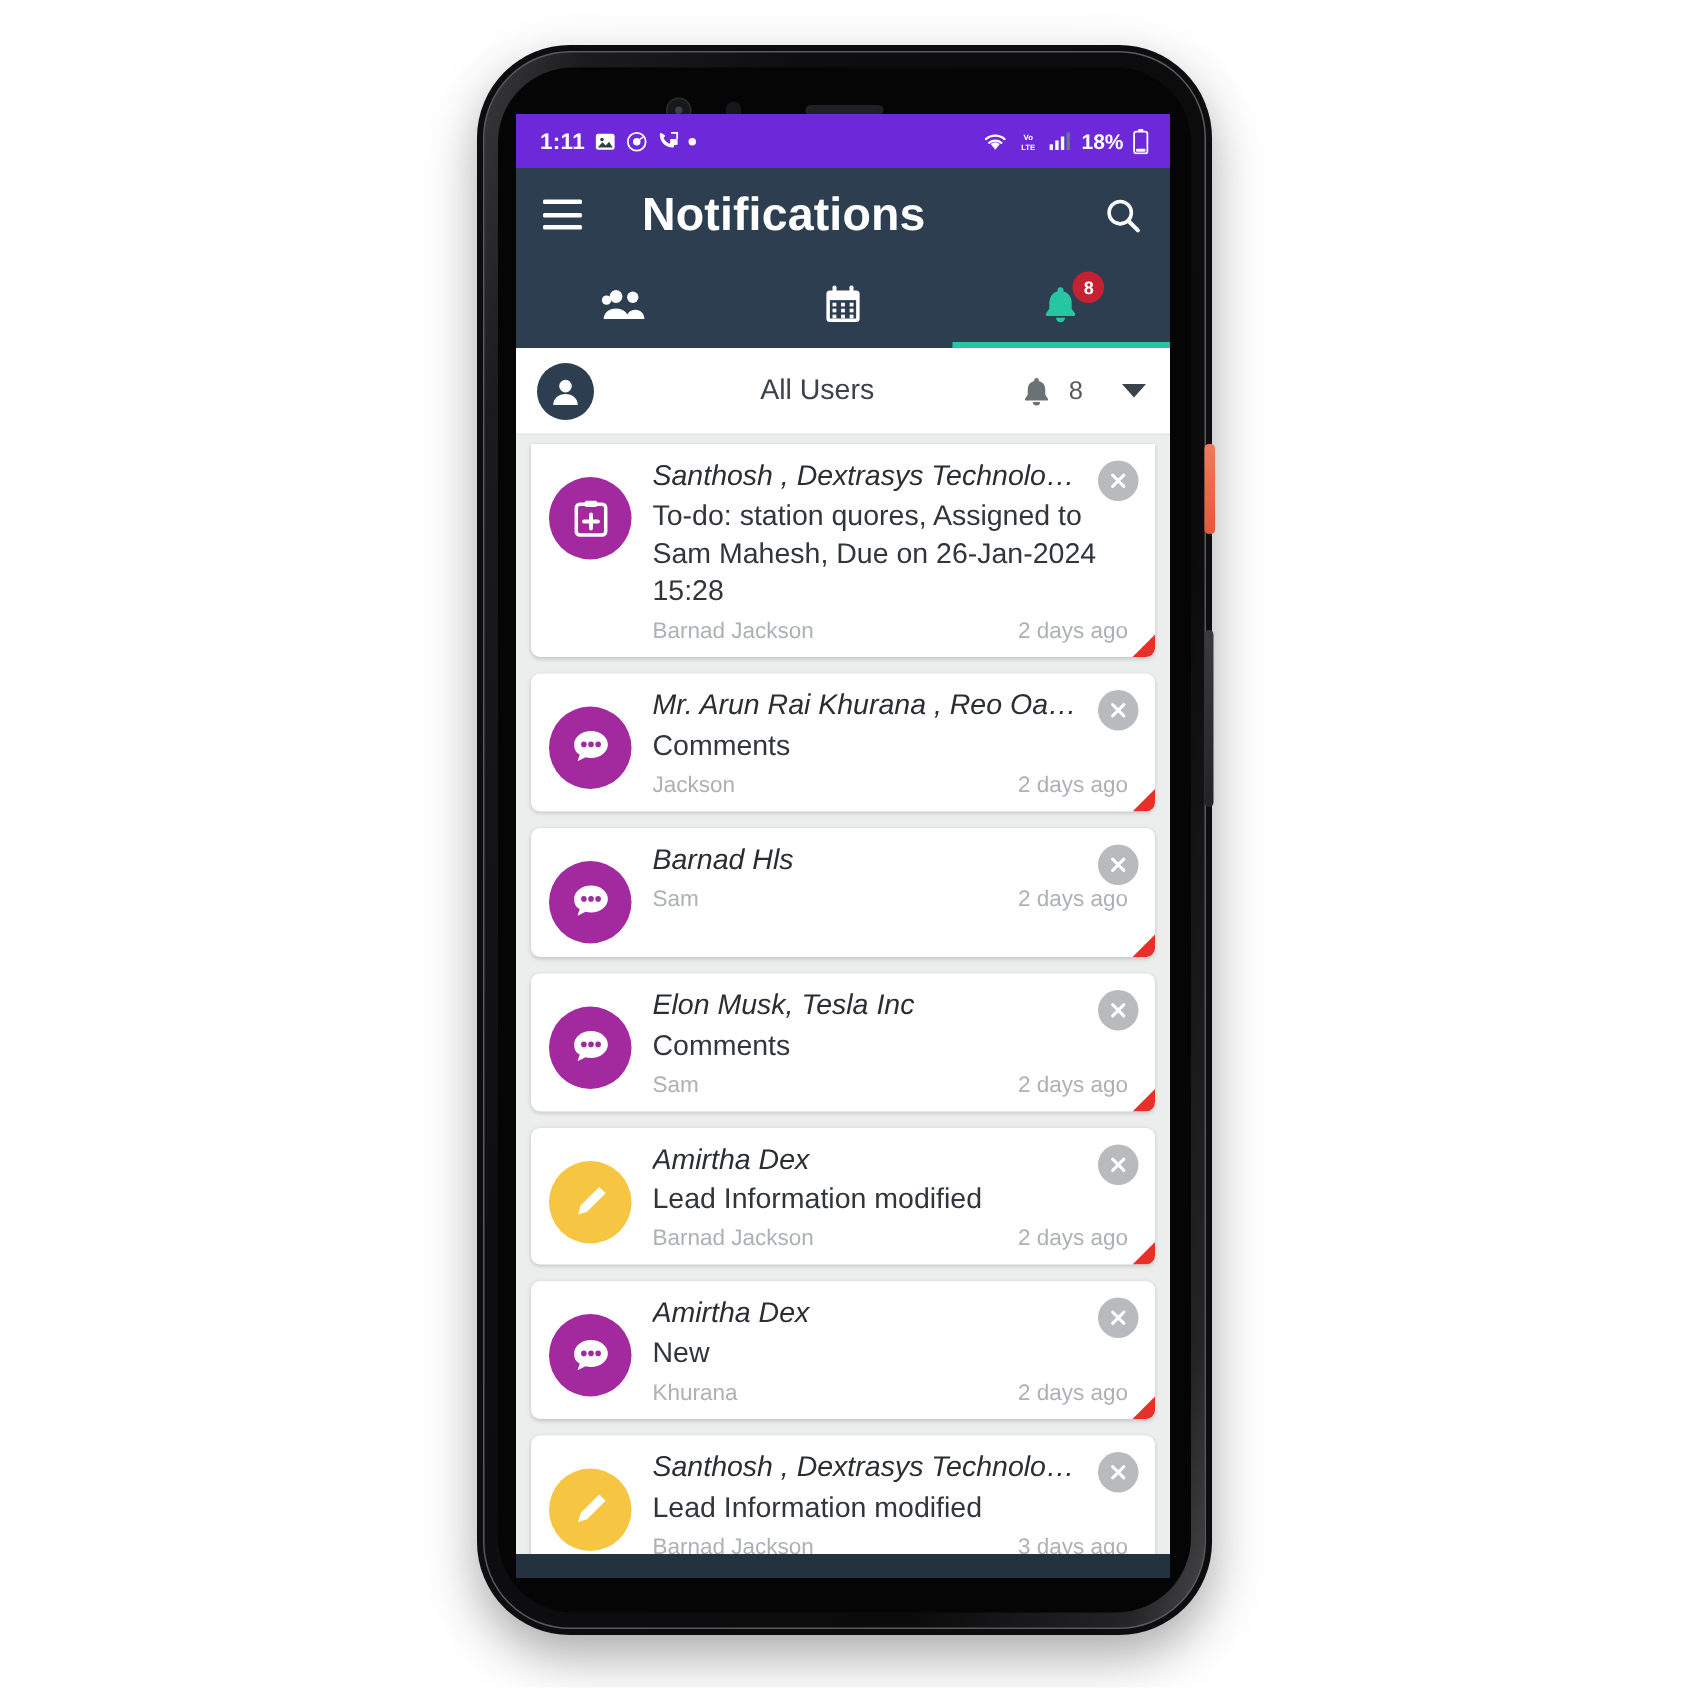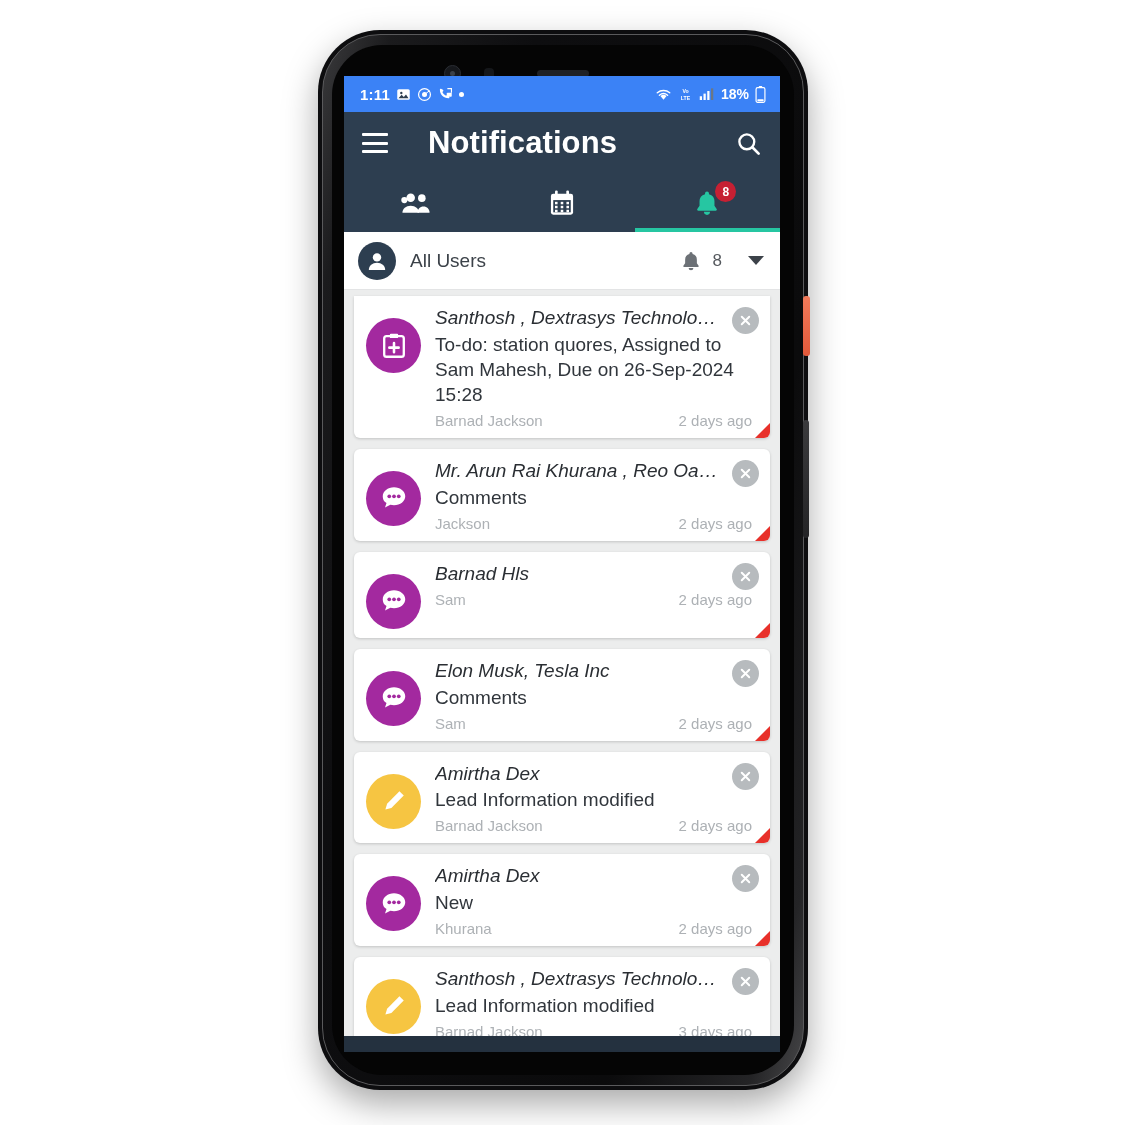--- a/index.html
+++ b/index.html
@@ -118,21 +118,21 @@
     width: 436px;
     height: 976px;
     background: #eceded;
     overflow: hidden;
   }
 
   
   .statusbar {
     position: relative;
     height: 36px;
-    background: #3b82f6;
+    background: #6d28d9;
     display: flex;
     align-items: center;
     justify-content: space-between;
     padding: 0 14px 0 16px;
     box-sizing: border-box;
     color: #ffffff;
   }
   .sb-left, .sb-right {
     display: flex;
     align-items: center;
@@ -232,20 +232,21 @@
 
   
   .filterbar {
     height: 58px;
     background: #ffffff;
     display: flex;
     align-items: center;
     padding: 0 16px 0 14px;
     box-sizing: border-box;
     border-bottom: 1px solid #e3e4e5;
+    text-align: center;
   }
   .avatar-circle {
     width: 38px; height: 38px;
     border-radius: 50%;
     background: #2d3e50;
     display: flex;
     align-items: center;
     justify-content: center;
     flex: none;
   }
@@ -510,21 +511,21 @@
       <div class="card first">
         <div class="card-icon icon-purple">
           <svg width="28" height="28" viewBox="0 0 24 24">
             <rect x="3.6" y="3.6" width="16.8" height="17.6" rx="2" fill="none" stroke="#fff" stroke-width="2"></rect>
             <rect x="8.4" y="1.6" width="7.2" height="3.6" rx="1" fill="#fff"></rect>
             <path d="M12 9.4v8M8 13.4h8" stroke="#fff" stroke-width="2.2" stroke-linecap="round"></path>
           </svg>
         </div>
         <div class="card-body">
           <div class="card-title">Santhosh , Dextrasys Technologies Pv...</div>
-          <div class="card-msg">To-do: station quores, Assigned to Sam Mahesh, Due on 26-Sep-2024 15:28</div>
+          <div class="card-msg">To-do: station quores, Assigned to Sam Mahesh, Due on 26-Jan-2024 15:28</div>
           <div class="card-foot">
             <span class="card-author">Barnad Jackson</span>
             <span class="card-time">2 days ago</span>
           </div>
         </div>
         <div class="card-close">
           <svg width="15" height="15" viewBox="0 0 16 16">
               <path d="M4 4l8 8M12 4l-8 8" stroke="#fff" stroke-width="2.1" stroke-linecap="round"></path>
             </svg>
         </div>

